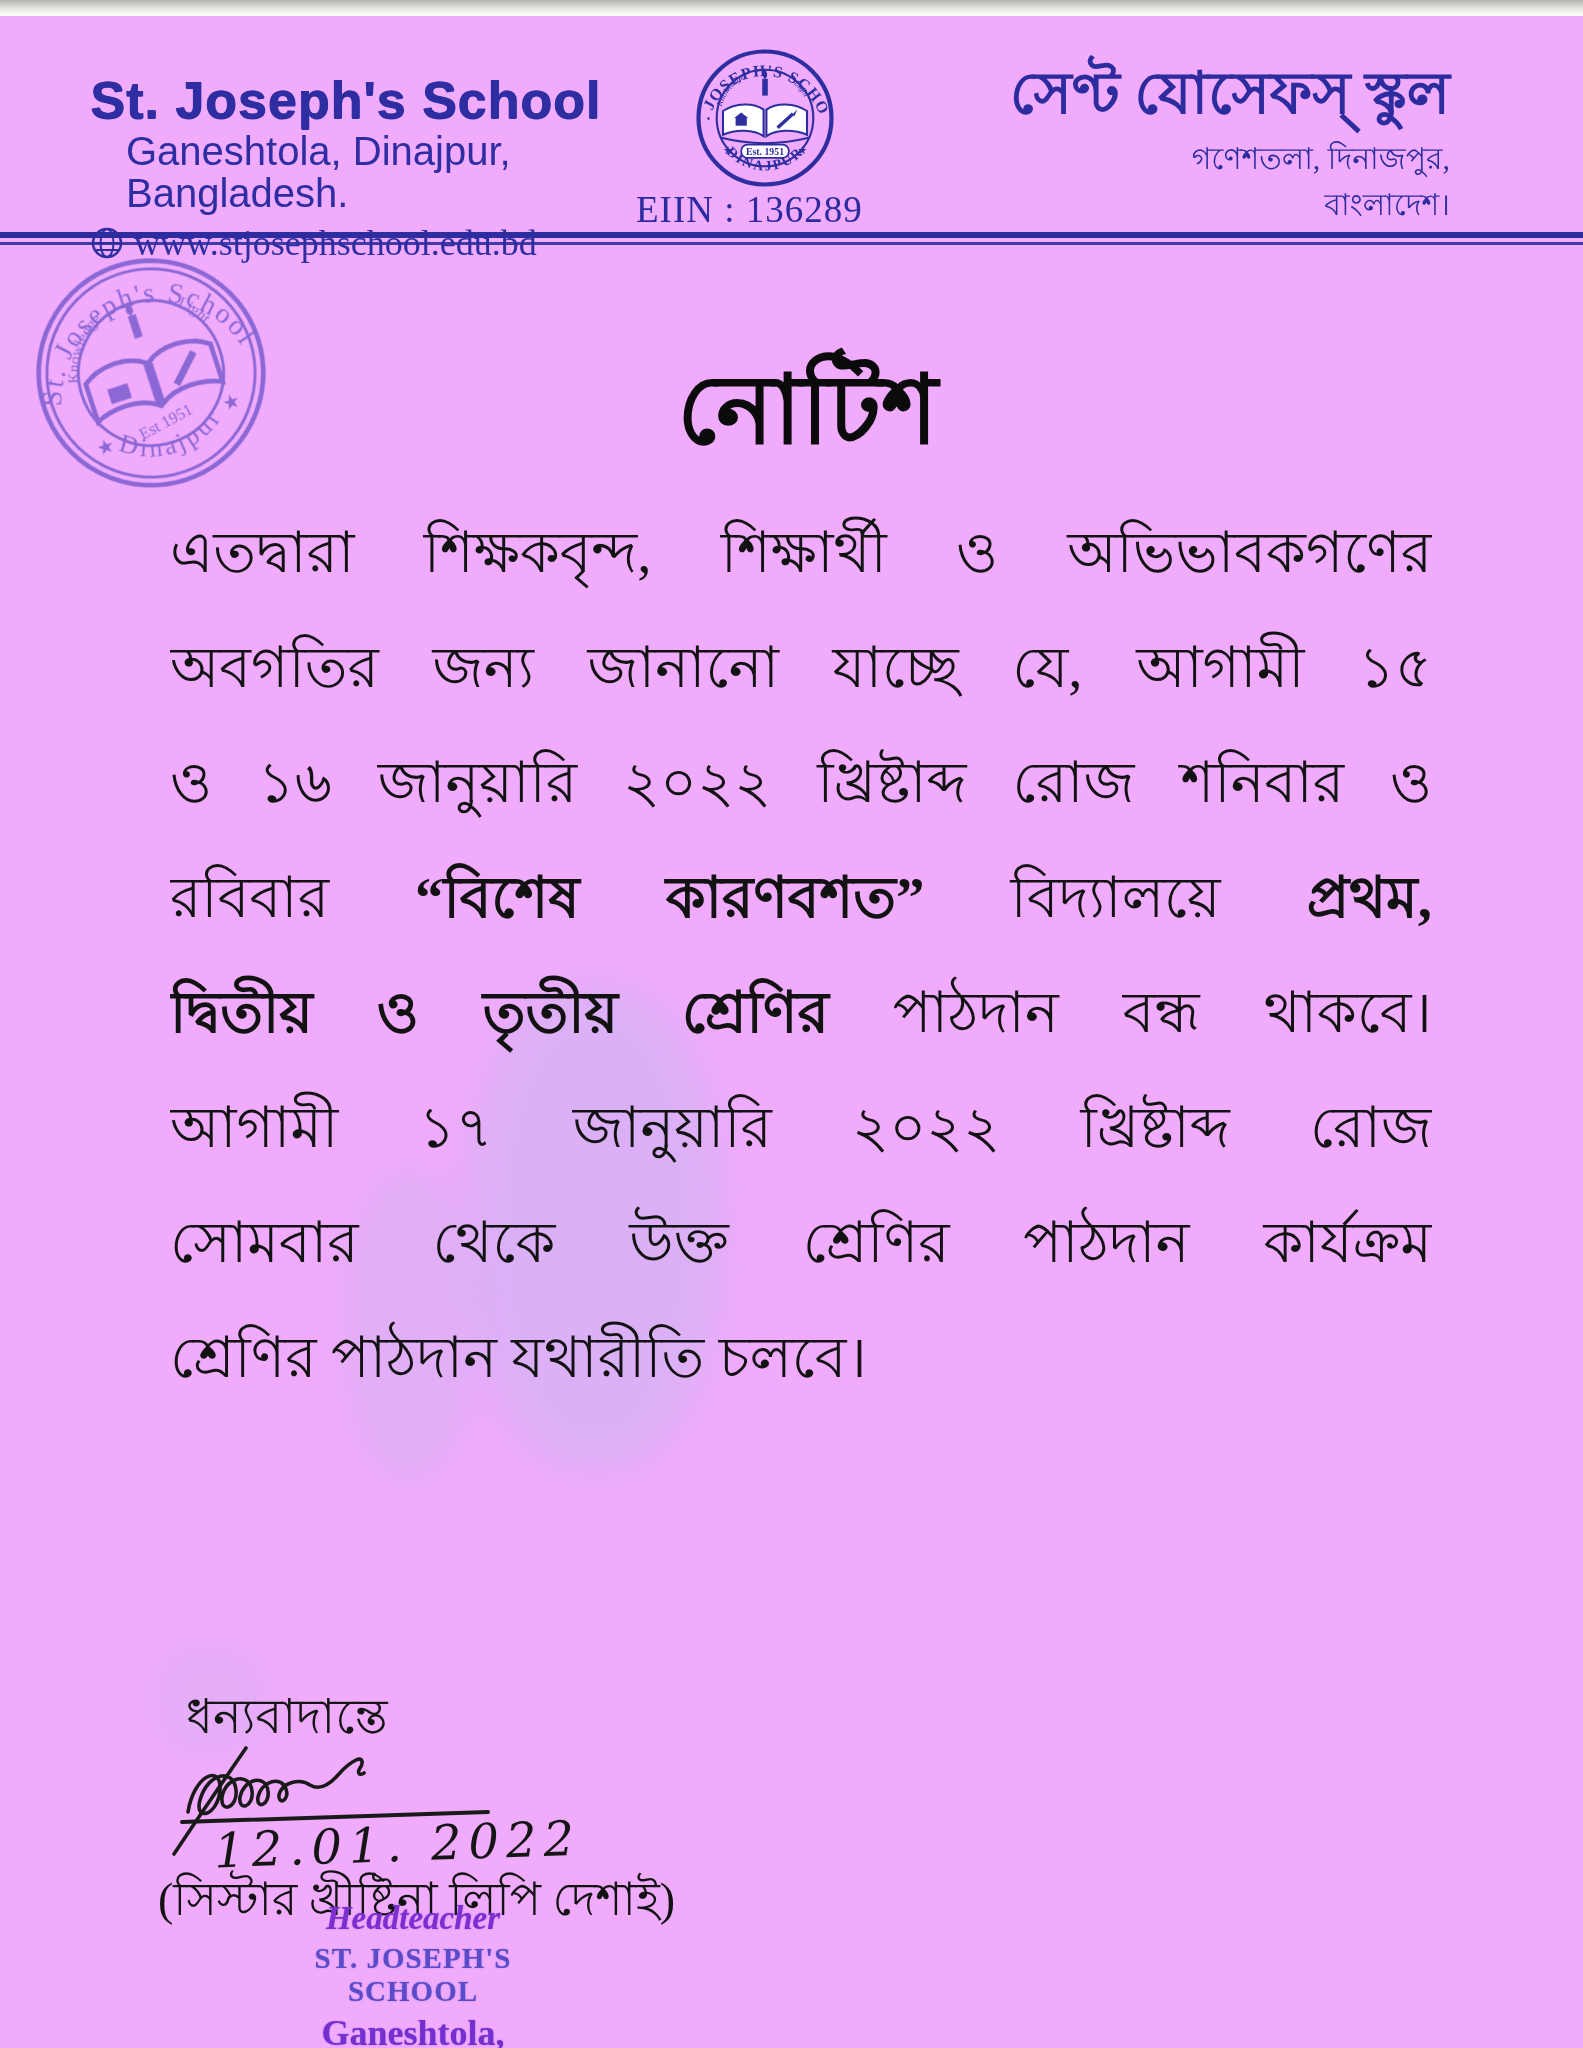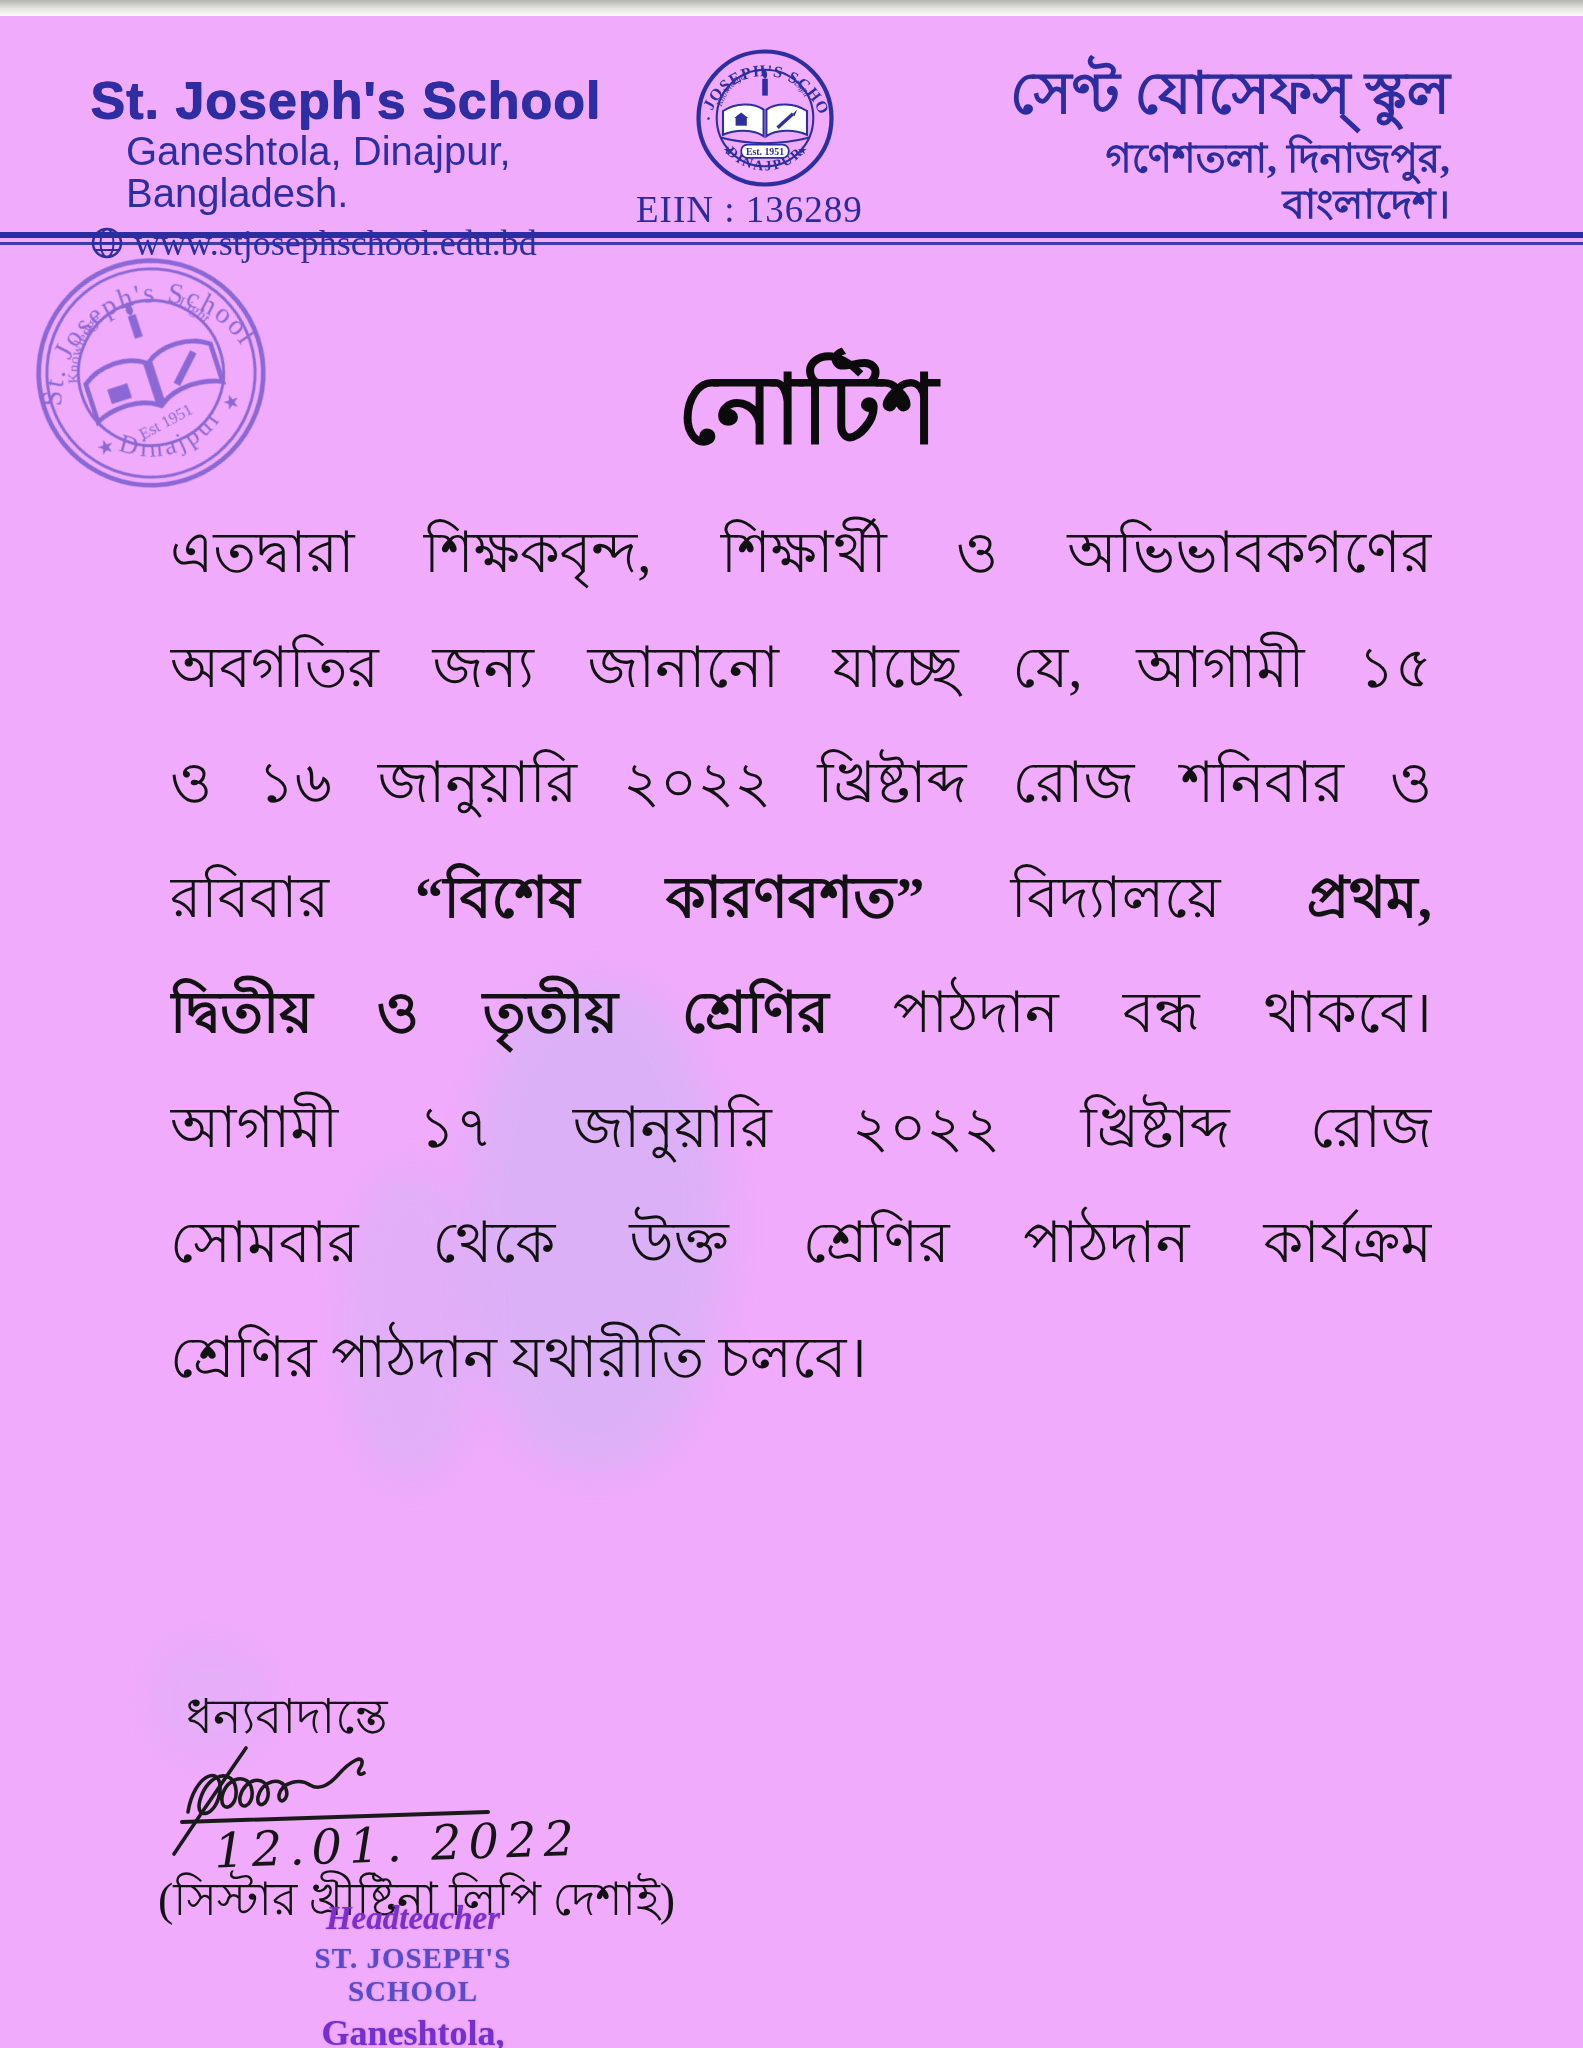--- a/index.html
+++ b/index.html
@@ -16,21 +16,21 @@
   .hdr-left{position:absolute;left:90px;top:70px;color:#2e2ea2;}
   .school-en{font-family:"Liberation Sans",sans-serif;font-weight:bold;font-size:52px;
         letter-spacing:1px;text-shadow:1px 0 0 #2e2ea2, .5px .5px 0 #2e2ea2;}
   .addr-en{font-family:"Liberation Sans",sans-serif;font-size:40px;line-height:42px;margin-left:36px;}
   .website-row{display:flex;align-items:center;gap:10px;margin-top:8px;font-size:36px;}
   .logo-box{position:absolute;left:695px;top:48px;width:140px;height:140px;}
   .eiin{position:absolute;left:636px;top:188px;width:258px;text-align:left;font-size:37px;
         color:#2b2b9e;letter-spacing:1px;}
   .hdr-right{position:absolute;right:133px;top:52px;text-align:right;color:#2c2c9e;}
   .school-bn{font-size:58px;font-weight:bold;line-height:84px;}
-  .addr-bn{font-size:40px;line-height:46px;font-weight:bold;}
+  .addr-bn{font-size:30px;line-height:46px;}
 
   .rule{position:absolute;left:0;top:232px;width:100%;}
   .rule-thick{height:6px;background:#2d2da0;}
   .rule-thin{height:3px;background:#2d2da0;margin-top:4px;opacity:.9;}
 
   .stamp{position:absolute;left:34px;top:256px;width:234px;height:234px;
         transform:rotate(-18deg);opacity:.88;filter:blur(.5px);}
 
   .title{position:absolute;left:16px;top:336px;width:100%;text-align:center;
         font-size:96px;font-weight:bold;color:#0b0b0b;}

